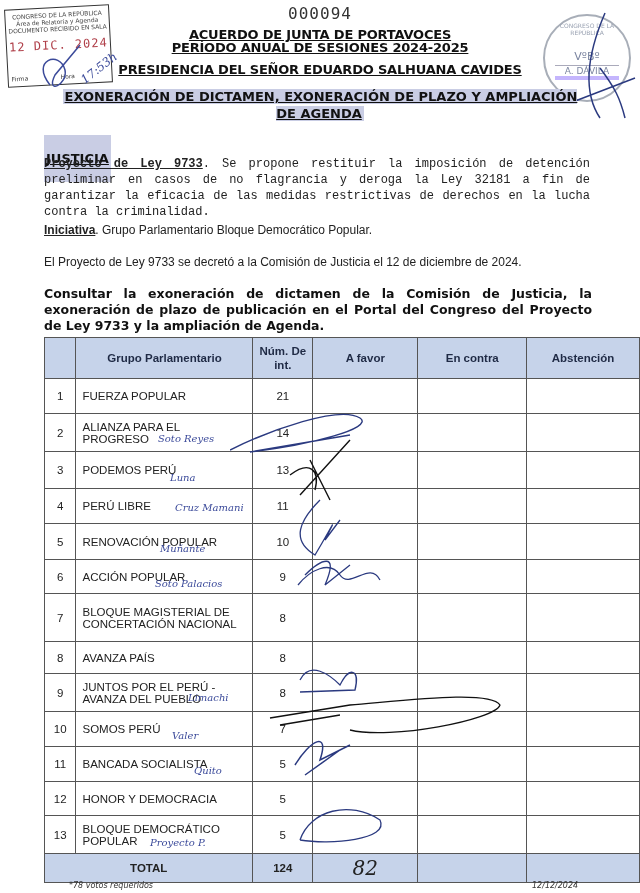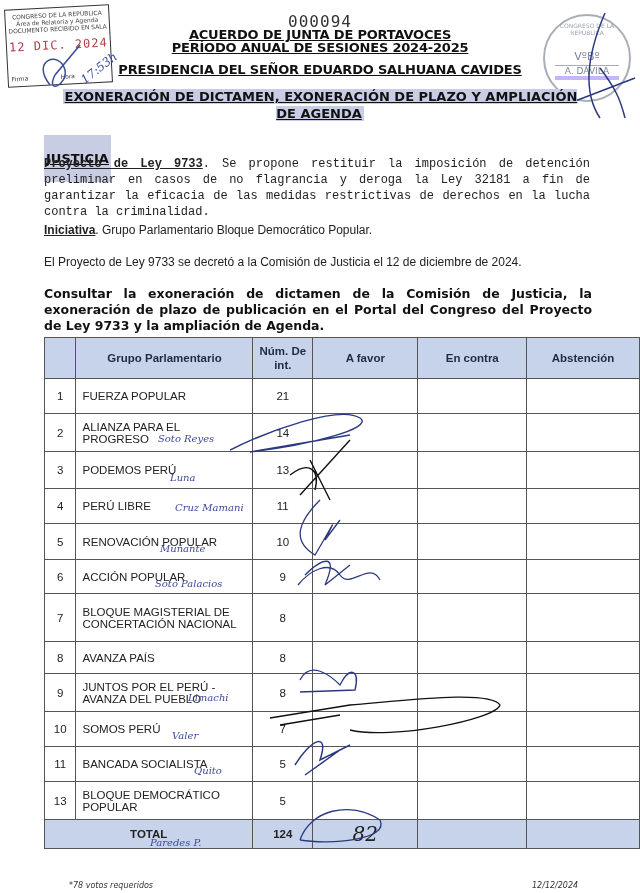--- a/index.html
+++ b/index.html
@@ -1,19 +1,19 @@
 <!DOCTYPE html>
 <html><head>
 <meta charset="utf-8">
 <style>
   html, body { margin: 0; padding: 0; background: #ffffff; }
   body { width: 640px; height: 893px; position: relative; overflow: hidden;
          font-family: "DejaVu Sans", "Liberation Sans", sans-serif; color: #1a1a1a; }
   .abs { position: absolute; }
-  .doc-number { left: 0; width: 640px; top: 4px; text-align: center; font-family: "DejaVu Sans Mono", monospace; font-size: 16px; letter-spacing: 1px; color: #333; margin-top: 8px; }
+  .doc-number { left: 0; width: 640px; top: 4px; text-align: center; font-family: "DejaVu Sans Mono", monospace; font-size: 16px; letter-spacing: 1px; color: #333; }
   .title-line { left: 0; width: 640px; text-align: center; font-weight: bold; font-size: 13px; text-decoration: underline; color: #111; letter-spacing: -0.2px; }
   .t1 { top: 27px; } .t2 { top: 40px; } .t3 { top: 62px; }
   .subtitle { left: 60px; width: 520px; top: 88px; text-align: center; font-weight: bold; font-size: 13px; line-height: 17px; color: #111; }
   .subtitle span { background: #c9cde4; text-decoration: underline; padding: 0 2px; }
   .stamp-left { left: 6px; top: 7px; width: 105px; height: 78px; border: 1.5px solid #333; transform: rotate(-3deg); font-size: 6px; color: #444; text-align: center; line-height: 7px; padding-top: 3px; box-sizing: border-box; }
   .stamp-left .date { font-family: "DejaVu Sans Mono", monospace; color: #b0404a; font-size: 12px; margin-top: 10px; letter-spacing: 1px; }
   .stamp-left .firma { position: absolute; left: 3px; bottom: 4px; font-size: 6px; color: #333; }
   .stamp-left .hora { position: absolute; left: 52px; bottom: 4px; font-size: 6px; color: #333; }
   .stamp-right { left: 543px; top: 14px; width: 88px; height: 88px; border-radius: 50%; border: 2px solid #a8aeb8; box-sizing: border-box; color: #8a93a3; text-align: center; font-size: 7px; }
   .stamp-right .vb { margin-top: 34px; font-size: 11px; color: #7b85a0; }
@@ -179,20 +179,28 @@
         <td></td>
   </tr>
   <tr style="height:35px">
     <td class="num">11</td>
     <td>BANCADA SOCIALISTA</td>
     <td class="int">5</td>
     <td></td>
         <td></td>
         <td></td>
   </tr>
+  <tr style="height:34px">
+    <td class="num">12</td>
+    <td>HONOR Y DEMOCRACIA</td>
+    <td class="int">5</td>
+    <td></td>
+        <td></td>
+        <td></td>
+  </tr>
   <tr style="height:38px">
     <td class="num">13</td>
     <td>BLOQUE DEMOCRÁTICO POPULAR</td>
     <td class="int">5</td>
     <td></td>
         <td></td>
         <td></td>
   </tr>
   <tr class="total">
     <td colspan="2">TOTAL</td>
@@ -205,21 +213,21 @@
   </table>
 
 <span class="abs handwritten" style="left:158px;top:433px;">Soto Reyes</span>
 <span class="abs handwritten" style="left:170px;top:472px;">Luna</span>
 <span class="abs handwritten" style="left:175px;top:502px;">Cruz Mamani</span>
 <span class="abs handwritten" style="left:160px;top:543px;">Muñante</span>
 <span class="abs handwritten" style="left:155px;top:578px;">Soto Palacios</span>
 <span class="abs handwritten" style="left:188px;top:692px;">Limachi</span>
 <span class="abs handwritten" style="left:172px;top:730px;">Valer</span>
 <span class="abs handwritten" style="left:194px;top:765px;">Quito</span>
-<span class="abs handwritten" style="left:150px;top:837px;">Paredes P.</span>
+<span class="abs handwritten" style="left:150px;top:837px;">Proyecto P.</span>
 
 <svg class="sig" style="left:230px;top:400px" width="400" height="460">
   <path d="M0 50 C40 30, 110 5, 130 18 C145 28, 80 45, 20 52 L120 35" stroke="#2b3a80" stroke-width="1.4" fill="none"></path>
   <path d="M60 75 C80 60, 90 70, 85 90 M80 60 L100 100 M70 95 L120 40" stroke="#111" stroke-width="1.4" fill="none"></path>
   <path d="M90 100 C70 120, 60 140, 85 155 C100 130, 110 110, 95 140 L110 120" stroke="#2b3a80" stroke-width="1.3" fill="none"></path>
   <path d="M75 175 C90 160, 110 150, 95 185 L120 165" stroke="#2b3a80" stroke-width="1.3" fill="none"></path>
   <path d="M68 185 C80 170, 100 160, 110 175 C120 190, 140 160, 150 180" stroke="#2b3a80" stroke-width="1.3" fill="none"></path>
   <path d="M70 280 C80 260, 100 275, 110 285 C120 265, 130 270, 125 290 L70 292" stroke="#2b3a80" stroke-width="1.3" fill="none"></path>
   <path d="M40 318 L120 305 C180 300, 260 290, 270 305 C265 320, 160 340, 120 330 M50 325 L110 315" stroke="#111" stroke-width="1.3" fill="none"></path>
   <path d="M65 365 C80 340, 100 330, 90 360 L120 345 M75 375 L110 350" stroke="#2b3a80" stroke-width="1.5" fill="none"></path>

